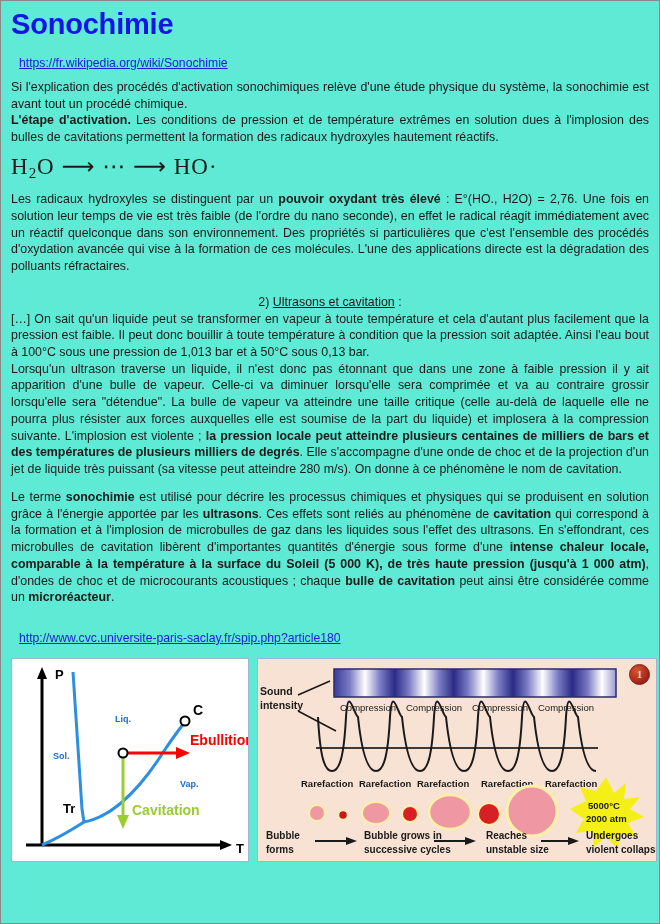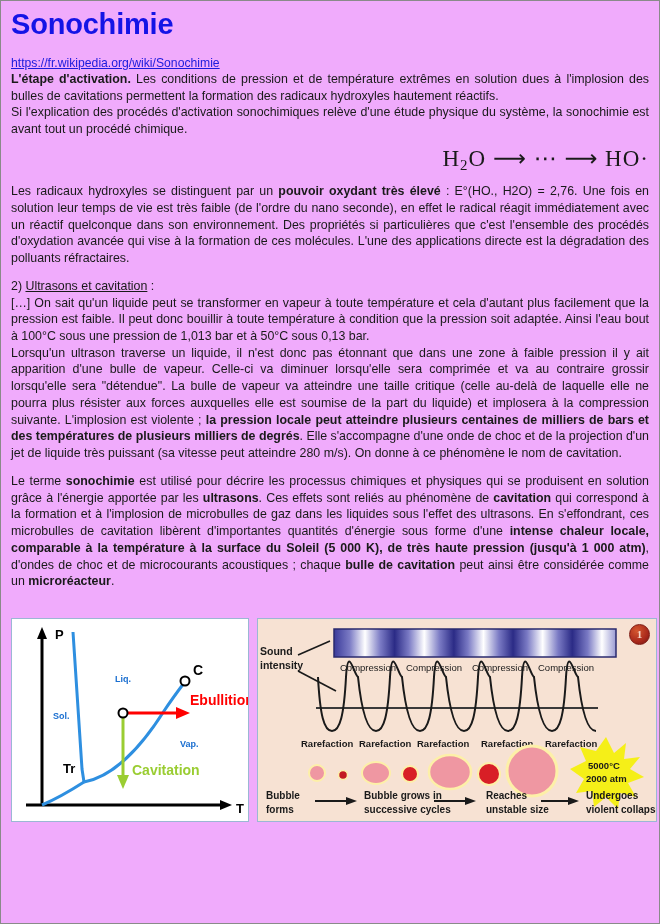--- a/index.html
+++ b/index.html
@@ -9,58 +9,58 @@
   }
   body {
     font-family: "Liberation Sans", sans-serif;
   }
   #page {
     position: relative;
     width: 660px;
     height: 924px;
     box-sizing: border-box;
     border: 1px solid #8a8a8a;
-    background: #f0abfc;
+    background: #5eead4;
     overflow: hidden;
   }
   #content {
     padding: 6px 10px 0 10px;
   }
   h1.doc-title {
     font-size: 29px;
     font-weight: bold;
     color: #1414e6;
     margin: 2px 0 14px 0;
     letter-spacing: -0.2px;
     line-height: 1.1;
   }
   .link {
     color: #1b1bdd;
     text-decoration: underline;
     font-size: 12.2px;
     line-height: 1.32;
     display: block;
     word-break: break-all;
-    margin: 0;
+    margin: 8px;
   }
   p.body {
     font-size: 12.4px;
     line-height: 1.35;
     color: #1a1a1a;
     margin: 0;
     text-align: justify;
   }
-  p.body.left { text-align: left; }
+  p.body.left { text-align: center; margin-top: 8px; }
   b, strong { font-weight: bold; }
   .gap-md { height: 11px; }
   .gap-lg { height: 16px; }
   .equation {
     font-family: "Liberation Serif", serif;
     font-size: 23px;
-    text-align: right;
+    text-align: left;
     color: #1a1a1a;
     margin: 7px 0 9px 0;
     letter-spacing: 1px;
   }
   .equation sub {
     font-size: 0.65em;
     vertical-align: -0.28em;
   }
   .underline-plain { text-decoration: underline; }
 
@@ -108,23 +108,23 @@
 </head>
 <body>
 
 <div id="page">
   <div id="content">
 
     <h1 class="doc-title">Sonochimie</h1>
 
     <a class="link" href="#">https://fr.wikipedia.org/wiki/Sonochimie</a>
 
+    <p class="body">Si l'explication des procédés d'activation sonochimiques relève d'une étude physique du système, la sonochimie est avant tout un procédé chimique.</p>
+
     <p class="body"><b>L'étape d'activation.</b><span> Les conditions de pression et de température extrêmes en solution dues à l'implosion des bulles de cavitations permettent la formation des radicaux hydroxyles hautement réactifs.</span></p>
-
-    <p class="body">Si l'explication des procédés d'activation sonochimiques relève d'une étude physique du système, la sonochimie est avant tout un procédé chimique.</p>
 
     <div class="equation">
       <span><span>H</span><sub>2</sub><span>O</span></span>
       <span>⟶</span>
       <span>⋯</span>
       <span>⟶</span>
       <span>HO·</span>
     </div>
 
     <p class="body"><span>Les radicaux hydroxyles se distinguent par un </span><b>pouvoir oxydant très élevé</b><span> : E°(HO., H2O) = 2,76. Une fois en solution leur temps de vie est très faible (de l'ordre du nano seconde), en effet le radical réagit immédiatement avec un réactif quelconque dans son environnement. Des propriétés si particulières que c'est l'ensemble des procédés d'oxydation avancée qui vise à la formation de ces molécules. L'une des applications directe est la dégradation des polluants réfractaires.</span></p>
@@ -138,20 +138,21 @@
 
     <p class="body"><span>Lorsqu'un ultrason traverse un liquide, il n'est donc pas étonnant que dans une zone à faible pression il y ait apparition d'une bulle de vapeur. Celle-ci va diminuer lorsqu'elle sera comprimée et va au contraire grossir lorsqu'elle sera "détendue". La bulle de vapeur va atteindre une taille critique (celle au-delà de laquelle elle ne pourra plus résister aux forces auxquelles elle est soumise de la part du liquide) et implosera à la compression suivante. L'implosion est violente ; </span><b>la pression locale peut atteindre plusieurs centaines de milliers de bars et des températures de plusieurs milliers de degrés</b><span>. Elle s'accompagne d'une onde de choc et de la projection d'un jet de liquide très puissant (sa vitesse peut atteindre 280 m/s). On donne à ce phénomène le nom de cavitation.</span></p>
 
     <div class="gap-md"></div>
 
 
     <p class="body"><span>Le terme </span><b>sonochimie</b><span> est utilisé pour décrire les processus chimiques et physiques qui se produisent en solution grâce à l'énergie apportée par les </span><b>ultrasons</b><span>. Ces effets sont reliés au phénomène de </span><b>cavitation</b><span> qui correspond à la formation et à l'implosion de microbulles de gaz dans les liquides sous l'effet des ultrasons. En s'effondrant, ces microbulles de cavitation libèrent d'importantes quantités d'énergie sous forme d'une </span><b>intense chaleur locale, comparable à la température à la surface du Soleil (5 000 K), de très haute pression (jusqu'à 1 000 atm)</b><span>, d'ondes de choc et de microcourants acoustiques ; chaque </span><b>bulle de cavitation</b><span> peut ainsi être considérée comme un </span><b>microréacteur</b><span>.</span></p>
 
     <div class="gap-lg"></div>
 
+    <a class="link" href="#">http://www.cvc.universite-paris-saclay.fr/spip.php?article180</a>
 
     <div id="figures">
 
       <div class="fig" id="fig-phase">
         <svg width="236" height="202" viewBox="0 0 236 202">
 
           <line x1="30" y1="186" x2="30" y2="16" stroke="#000" stroke-width="3"></line>
           <polygon points="30,8 25,20 35,20" fill="#000"></polygon>
           <line x1="14" y1="186" x2="212" y2="186" stroke="#000" stroke-width="3"></line>
           <polygon points="220,186 208,181 208,191" fill="#000"></polygon>

